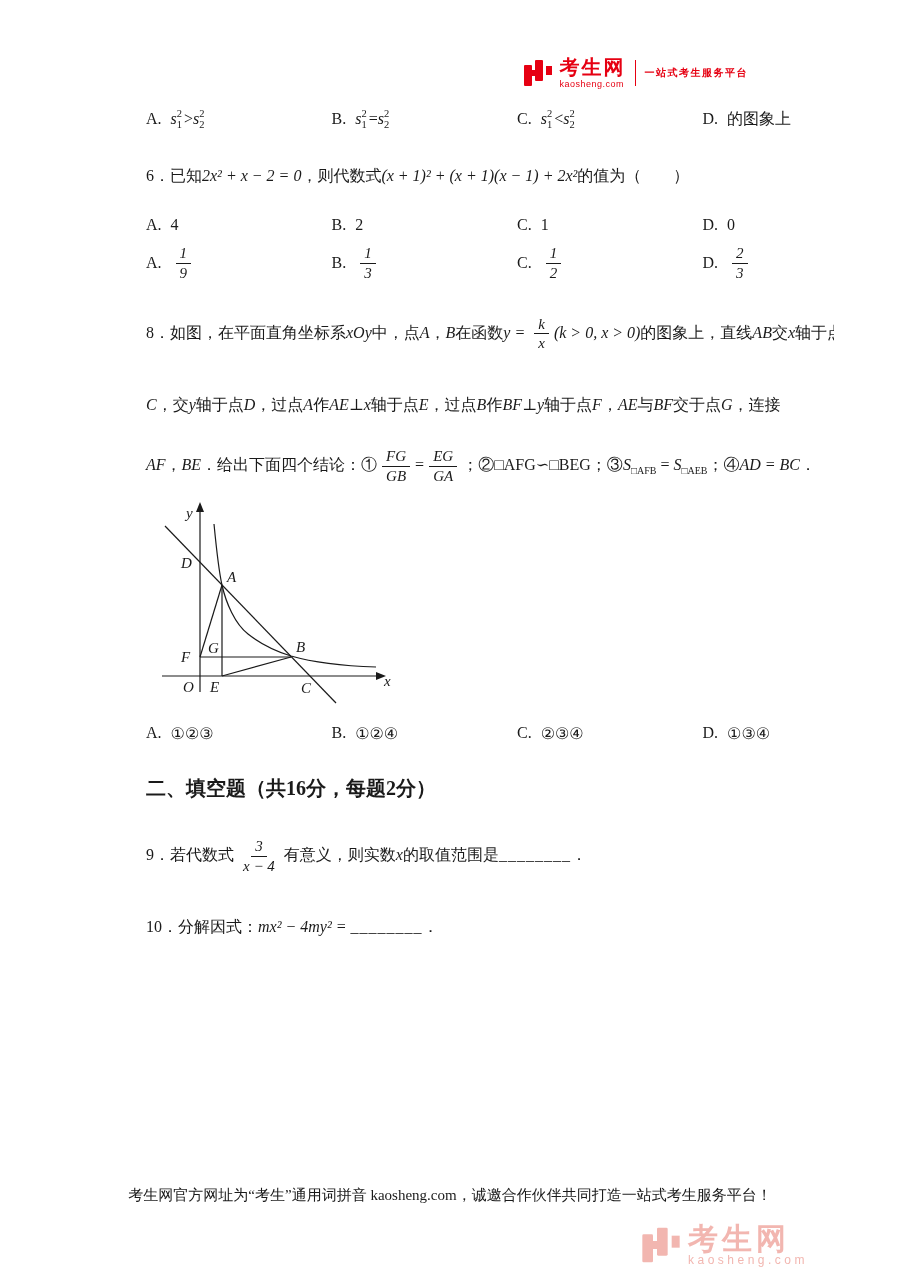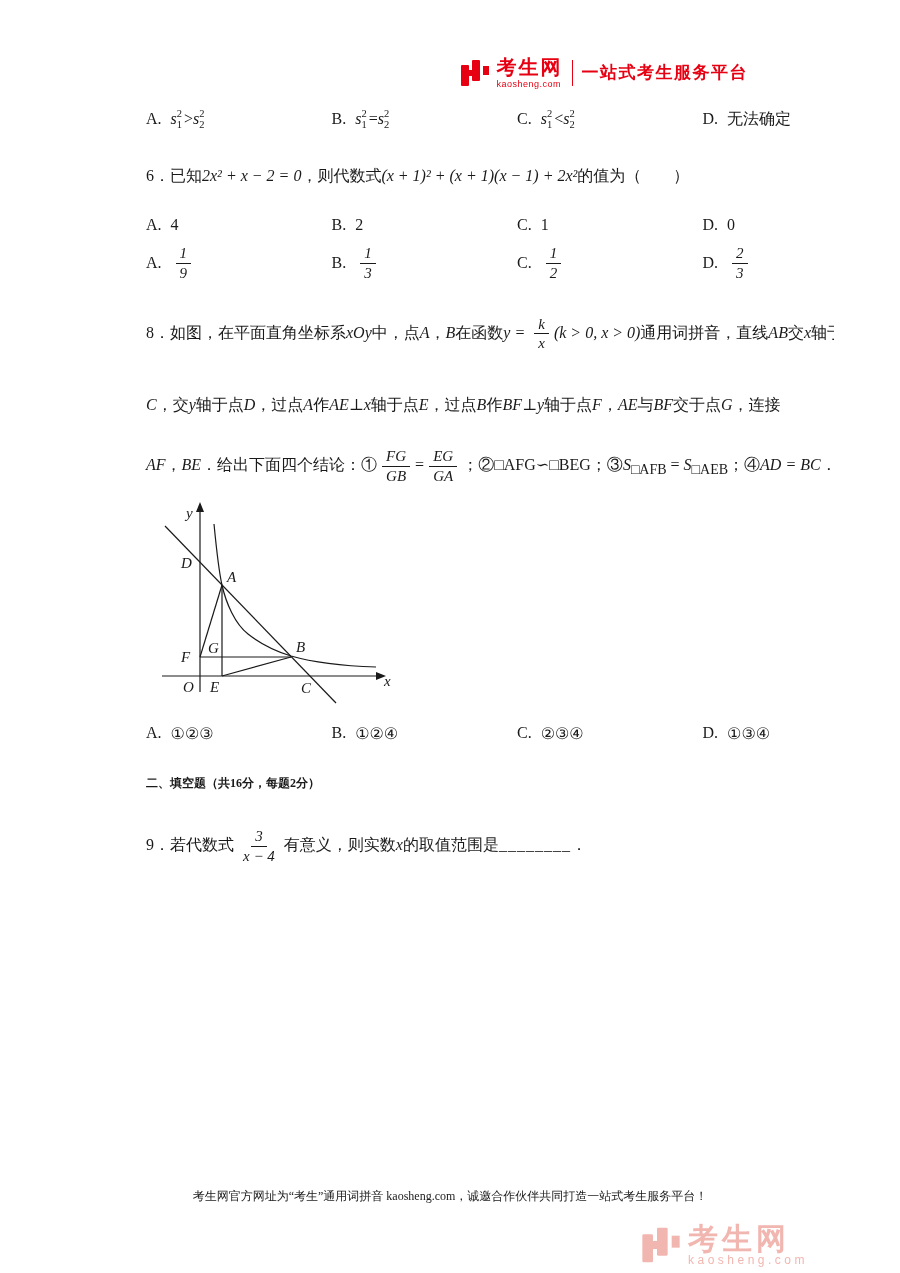--- a/index.html
+++ b/index.html
@@ -9,56 +9,56 @@
         font-family:"Liberation Serif","DejaVu Serif",serif;font-size:16px;overflow:hidden}
 
   
   .brand{position:absolute;top:56px;right:86px;display:flex;align-items:center;
          font-family:"Liberation Sans","DejaVu Sans",sans-serif}
   .logo-mark{width:30px;height:28px;margin-right:7px}
   .brand-col{display:flex;flex-direction:column;line-height:1.15}
   .brand-name{font-size:20px;font-weight:bold;color:var(--red);letter-spacing:2px}
   .brand-domain{font-size:9px;color:var(--red);letter-spacing:.5px}
   .brand-divider{width:1px;height:26px;background:var(--red);margin:0 9px}
-  .brand-tagline{font-size:17px;color:var(--red);letter-spacing:1.5px;font-weight:bold}
+  .brand-tagline{font-size:10px;color:var(--red);letter-spacing:1.5px;font-weight:bold}
 
   
   .content{position:absolute;top:98px;left:80px;width:742px}
   .stem{line-height:2.25}
   .math{font-style:italic;font-family:"Liberation Serif","DejaVu Serif",serif}
   .blank{letter-spacing:1px}
   .opt-row{display:flex;align-items:center}
   .opt{width:186px;display:inline-flex;align-items:center;gap:9px}
   .opt-body{display:inline-flex;align-items:center}
 
   .frac{display:inline-flex;flex-direction:column;align-items:center;vertical-align:middle;
         margin:0 5px;font-style:italic;line-height:1.25;font-size:15px;text-align:center}
   .frac .num{border-bottom:1px solid var(--ink);padding:0 4px;display:block}
   .frac .den{padding:0 4px}
   .ss{display:inline-flex;flex-direction:column;align-items:flex-start;font-size:10.5px;
       line-height:1.05;vertical-align:-4px;margin-right:2px}
-  sub.msub{font-size:14px}
+  sub.msub{font-size:10px}
 
   .row-q5{margin-top:10px}
   .row-q6-stem{margin-top:28px}
   .row-q6-opts{margin-top:22px}
   .row-q7-stem{margin-top:16px}
   .row-q7-opts{margin-top:10px}
   .row-q8-l1{margin-top:32px}
   .row-q8-l2{margin-top:34px}
   .row-q8-l3{margin-top:24px}
   .row-q8-l4{margin-top:30px}
   .figure{margin-top:14px;margin-left:4px}
   .row-q8-opts{margin-top:8px}
-  .section-title{margin-top:32px;font-size:12px;font-weight:bold}
+  .section-title{margin-top:32px;font-size:20px;font-weight:bold}
   .row-q9{margin-top:35px}
   .row-q10{margin-top:34px}
 
   
-  .footer{position:absolute;left:0;bottom:68px;width:100%;text-align:center;font-size:12px;color:var(--ink)}
+  .footer{position:absolute;left:0;bottom:68px;width:100%;text-align:center;font-size:15px;color:var(--ink)}
   .watermark{position:absolute;right:26px;bottom:6px;display:flex;align-items:center;gap:7px;
              font-family:"Liberation Sans","DejaVu Sans",sans-serif;color:var(--pink)}
   .wm-mark{width:40px;height:38px}
   .wm-col{display:flex;flex-direction:column;line-height:1.05}
   .wm-name{font-size:30px;font-weight:bold;letter-spacing:4px}
   .wm-domain{font-size:12px;letter-spacing:3.5px}
 
   .figure svg text{font-family:"Liberation Serif","DejaVu Serif",serif}
 </style>
 </head>
@@ -130,21 +130,21 @@
             <span class="math">s</span>
             <span class="ss">
               <span>2</span>
               <span>2</span>
             </span>
           </span>
       </span>
       <span class="opt">
         <span class="opt-label">D.</span>
         <span class="opt-body">
-            <span>无法确定</span>
+            <span>的图象上</span>
           </span>
       </span>
     </div>
 
     <div class="stem row-q6-stem"><span>6．已知</span><span class="math">2x² + x − 2 = 0</span><span>，则代数式</span><span class="math">(x + 1)² + (x + 1)(x − 1) + 2x²</span><span>的值为（　　）</span></div>
     <div class="opt-row row-q6-opts">
       <span class="opt">
         <span class="opt-label">A.</span>
         <span class="opt-body">
             <span>4</span>
@@ -205,21 +205,21 @@
               <span class="num">2</span>
               <span class="den">3</span>
             </span>
           </span>
       </span>
     </div>
 
     <div class="stem row-q8-l1"><span>8．如图，在平面直角坐标系</span><span class="math">xOy</span><span>中，点</span><span class="math">A</span><span>，</span><span class="math">B</span><span>在函数</span><span class="math">y = </span><span class="frac">
           <span class="num">k</span>
           <span class="den">x</span>
-        </span><span class="math">(k &gt; 0, x &gt; 0)</span><span>通用词拼音，直线</span><span class="math">AB</span><span>交</span><span class="math">x</span><span>轴于点</span></div>
+        </span><span class="math">(k &gt; 0, x &gt; 0)</span><span>的图象上，直线</span><span class="math">AB</span><span>交</span><span class="math">x</span><span>轴于点</span></div>
     <div class="stem row-q8-l2"><span class="math">C</span><span>，交</span><span class="math">y</span><span>轴于点</span><span class="math">D</span><span>，过点</span><span class="math">A</span><span>作</span><span class="math">AE⊥x</span><span>轴于点</span><span class="math">E</span><span>，过点</span><span class="math">B</span><span>作</span><span class="math">BF⊥y</span><span>轴于点</span><span class="math">F</span><span>，</span><span class="math">AE</span><span>与</span><span class="math">BF</span><span>交于点</span><span class="math">G</span><span>，连接</span></div>
     <div class="stem row-q8-l3"><span class="math">AF</span><span>，</span><span class="math">BE</span><span>．给出下面四个结论：①</span><span class="frac">
           <span class="num">FG</span>
           <span class="den">GB</span>
         </span><span>=</span><span class="frac">
           <span class="num">EG</span>
           <span class="den">GA</span>
         </span><span>；②□AFG∽□BEG；③</span><span class="math">S</span><sub class="msub">□AFB</sub><span> = </span><span class="math">S</span><sub class="msub">□AEB</sub><span>；④</span><span class="math">AD = BC</span><span>．</span></div>
 
     <figure class="figure">
@@ -279,20 +279,21 @@
           </span>
       </span>
     </div>
 
     <h2 class="section-title">二、填空题（共16分，每题2分）</h2>
 
     <div class="stem row-q9"><span>9．若代数式</span><span class="frac">
           <span class="num">3</span>
           <span class="den">x − 4</span>
         </span><span>有意义，则实数</span><span class="math">x</span><span>的取值范围是</span><span class="blank">________</span><span>．</span></div>
+    <div class="stem row-q10"><span>10．分解因式：</span><span class="math">mx² − 4my² = </span><span class="blank">________</span><span>．</span></div>
 
   </main>
 
   <footer class="footer">
     <span>考生网官方网址为“考生”通用词拼音 kaosheng.com，诚邀合作伙伴共同打造一站式考生服务平台！</span>
   </footer>
 
   <div class="watermark">
     <svg class="wm-mark" viewBox="0 0 30 28">
       <g fill="#f2b6b0">

